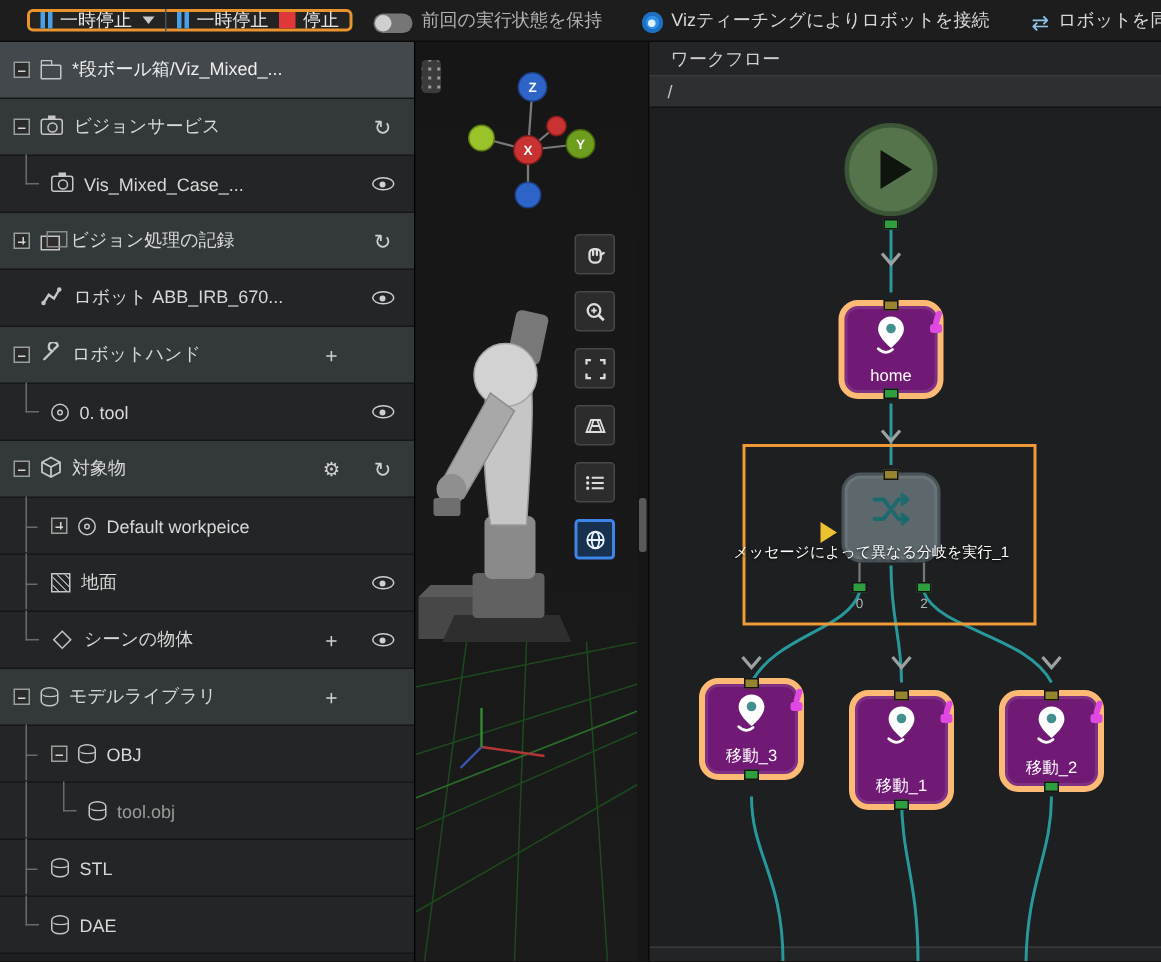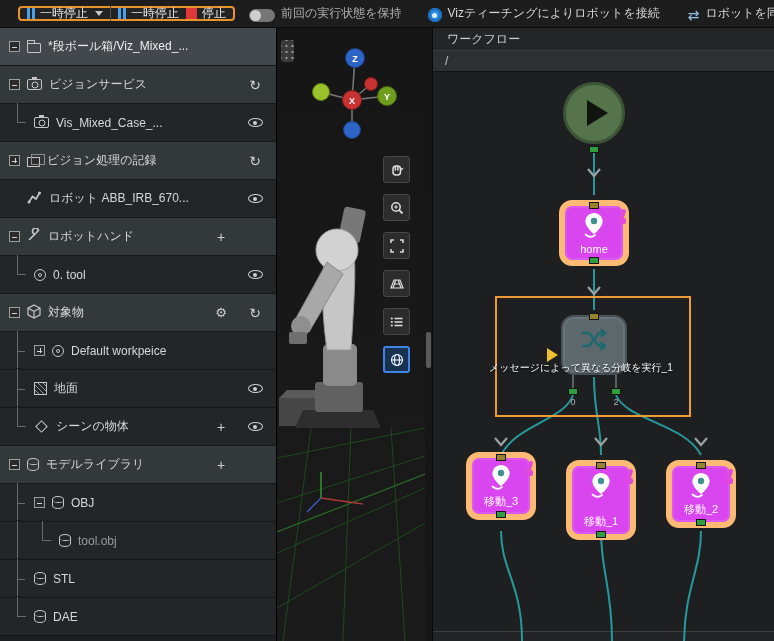--- a/index.html
+++ b/index.html
@@ -97,21 +97,21 @@
   .wf{position:absolute;left:432px;top:28px;width:342px;height:613px;background:#1e1f20;border-left:1px solid #090909}
   .wf-title{height:22px;line-height:22px;padding-left:14px;color:#cfcfcf;background:#242526}
   .wf-path{height:22px;line-height:21px;padding-left:12px;background:#2e2f30;color:#c4c4c4;
            border-top:1px solid #3a3a3a;border-bottom:1px solid #121212;cursor:text}
   .canvas{position:absolute;left:0;top:44px;right:0;bottom:0;overflow:hidden}
   .wf-bottom{position:absolute;left:0;right:0;bottom:0;height:10px;background:#232425;border-top:1px solid #3c3c3c;z-index:0}
   .wires{position:absolute;inset:0;z-index:1}
   .selbox{position:absolute;left:62px;top:224px;width:196px;height:121px;border:2px solid #ef9a36;
           z-index:2;pointer-events:none}
   .node{position:absolute;border-radius:13px;z-index:3;cursor:pointer}
-  .node.teal{background:#d946ef;border:6px solid #fdba74;box-shadow:inset 0 0 0 2px rgba(255,255,255,.10)}
+  .node.teal{background:#701a75;border:4px solid #fdba74;box-shadow:inset 0 0 0 2px rgba(255,255,255,.10)}
   .node.gray{background:#5d686d;border:2px solid #49545a;box-shadow:inset 0 0 0 2px rgba(255,255,255,.08)}
   .node .nicon{display:flex;justify-content:center;margin-top:5px}
   .nlabel{position:absolute;left:0;right:0;bottom:5px;text-align:center;color:#fff;font-size:11px;white-space:nowrap}
   .pt{position:absolute;left:50%;transform:translateX(-50%);width:10px;height:7px;border:1px solid #151515;z-index:4}
   .pt.in{top:-4px;background:#97842e}
   .pt.out{bottom:-4px;background:#2f9e3f}
   .play{position:absolute;left:130px;top:10px;width:62px;height:62px;border-radius:50%;background:#55744c;
         border:3px solid #3b5536;display:flex;align-items:center;justify-content:center;z-index:3;cursor:pointer}
   .playtri{width:0;height:0;border-top:13px solid transparent;border-bottom:13px solid transparent;
            border-left:21px solid #0f140f;margin-left:7px}

